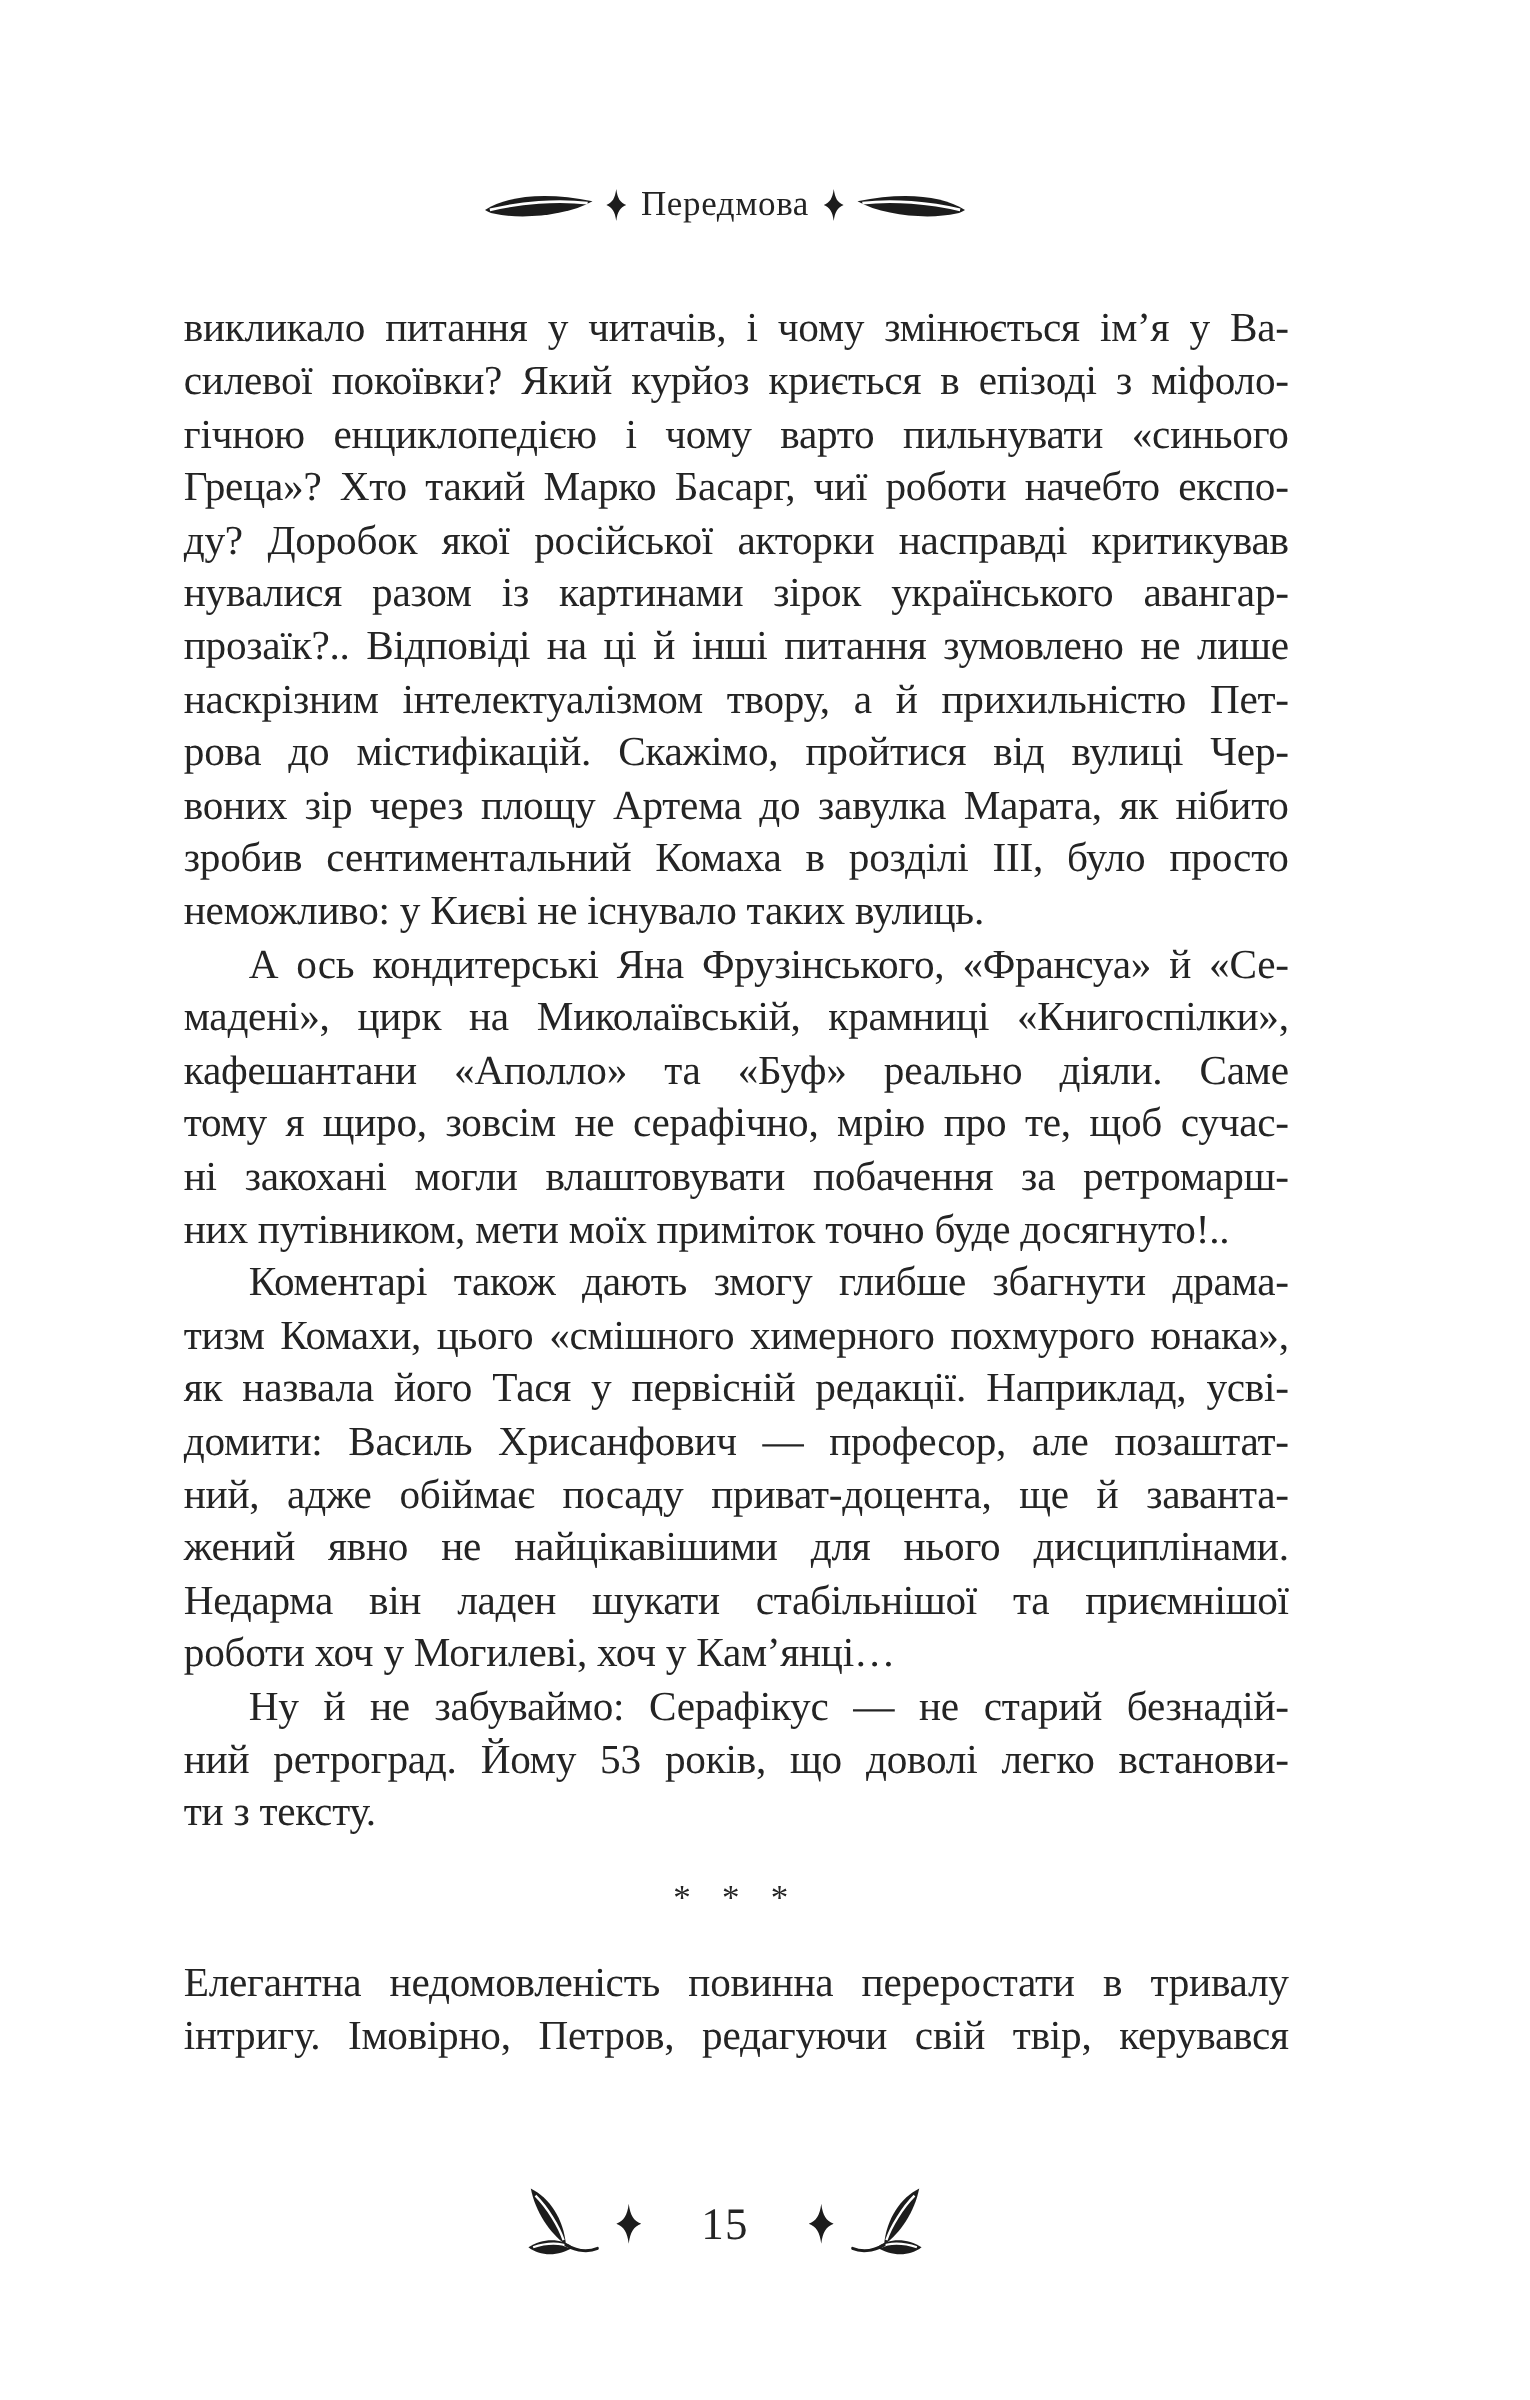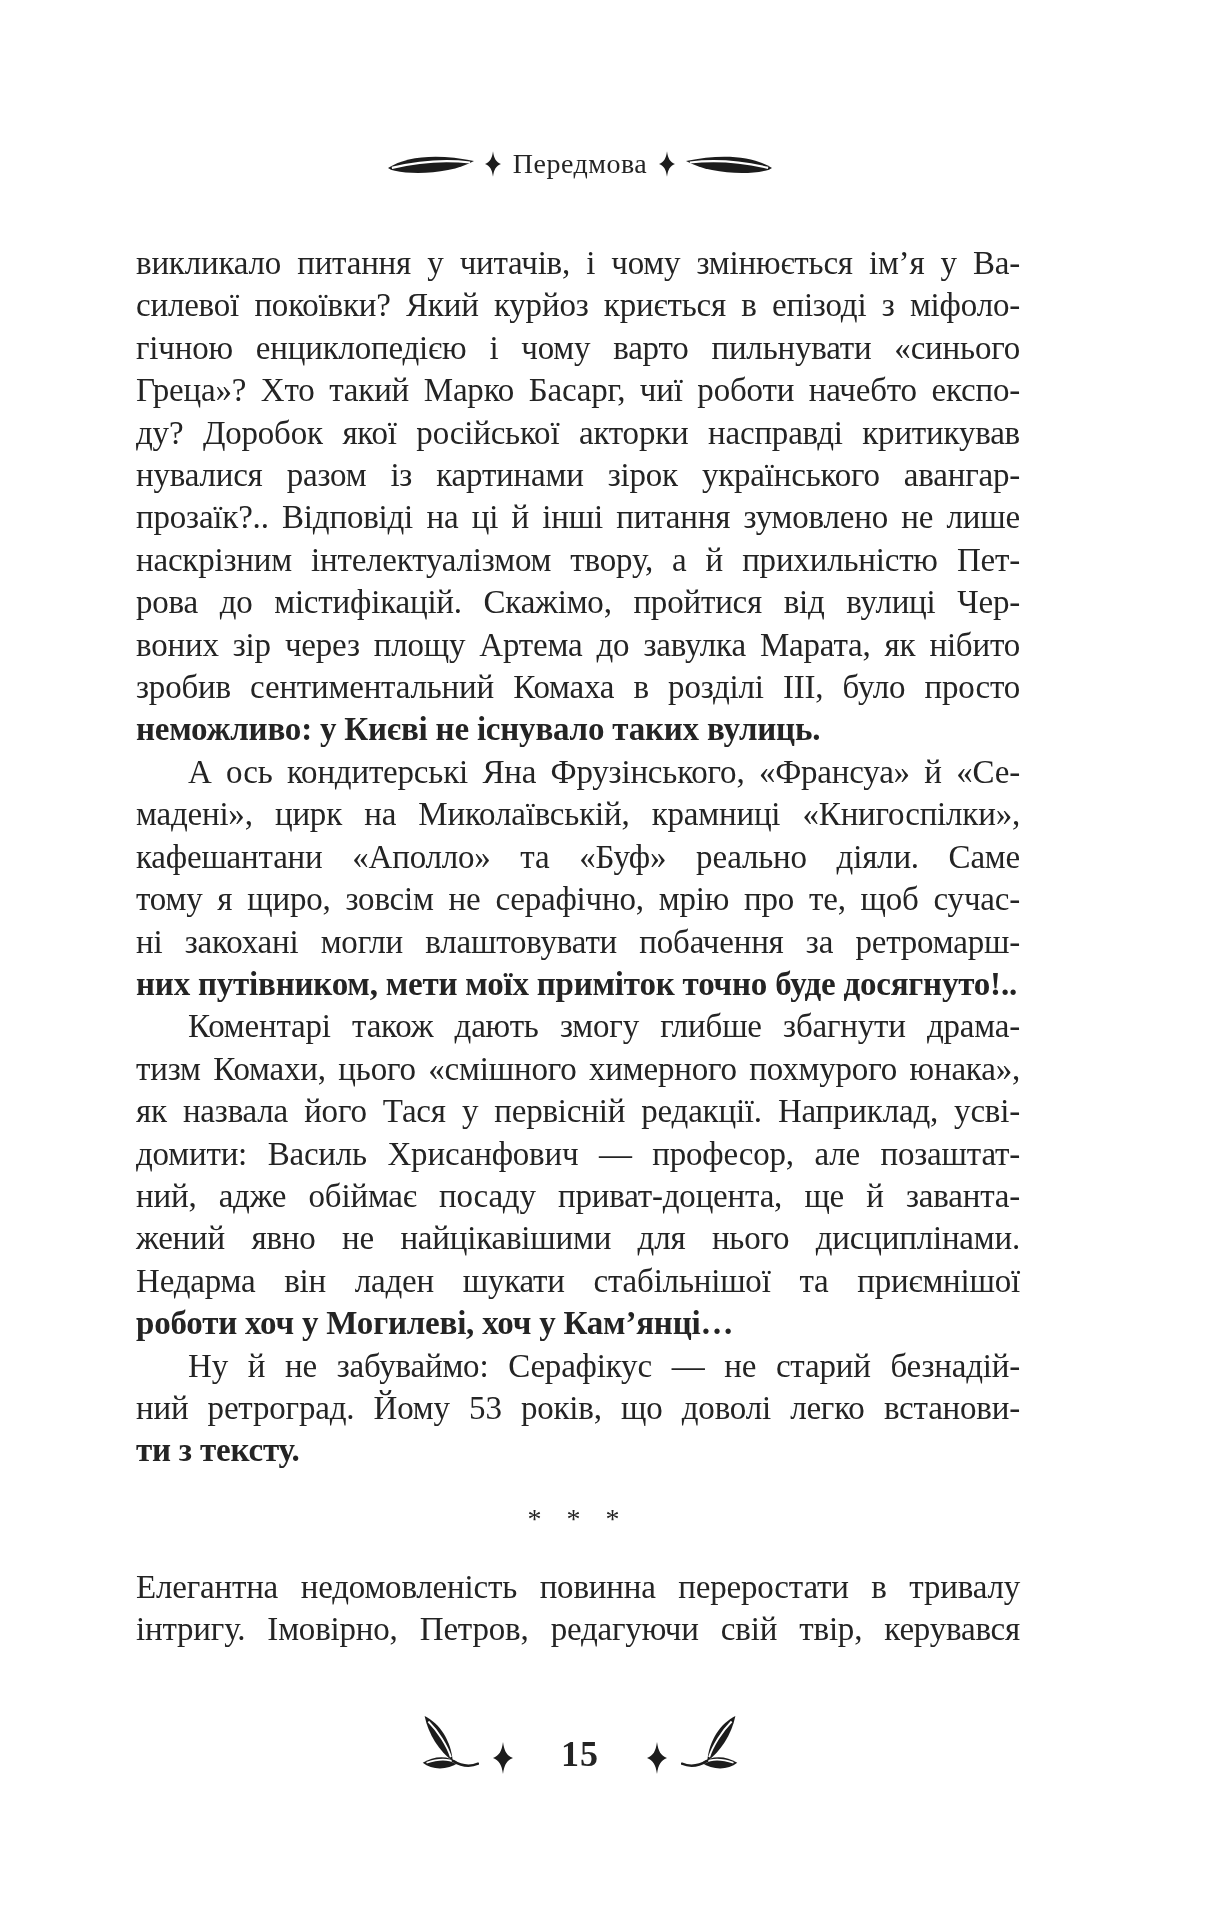--- a/index.html
+++ b/index.html
@@ -32,58 +32,56 @@
   }
   .orn { display: block; flex: none; }
   .orn.gap-l { margin-right: 10px; }
   .orn.gap-r { margin-left: 10px; }
   .mirror { transform: scaleX(-1); }
 
   
   .text-block {
     position: absolute;
     top: 242px;
-    left: 136px;
+    left: 147px;
     width: 884px;
     font-size: 33px;
     line-height: 42.4px;
     letter-spacing: -0.2px;
   }
   .line {
     text-align: justify;
     text-align-last: justify;
     white-space: nowrap;
   }
   .line.para-end {
     text-align-last: left;
-    font-weight: bold;
   }
   .line.indent { padding-left: 52px; }
 
   .separator {
     height: 42px;
     line-height: 42px;
     margin: 26px 0;
     text-align: center;
     text-align-last: center;
     font-size: 28px;
     letter-spacing: 9px;
     white-space: nowrap;
   }
 
   
   .page-footer {
     position: absolute;
-    top: 1713px;
+    top: 1748px;
     left: 138px;
     width: 884px;
     display: flex;
-    align-items: flex-end;
+    align-items: center;
     justify-content: center;
-    font-weight: bold;
   }
   .page-number {
     font-size: 36px;
     margin: 0 48px;
     letter-spacing: 1px;
   }
   .page-footer .orn.gap-l { margin-right: 14px; }
   .page-footer .orn.gap-r { margin-left: 14px; }
 </style>
 </head>

